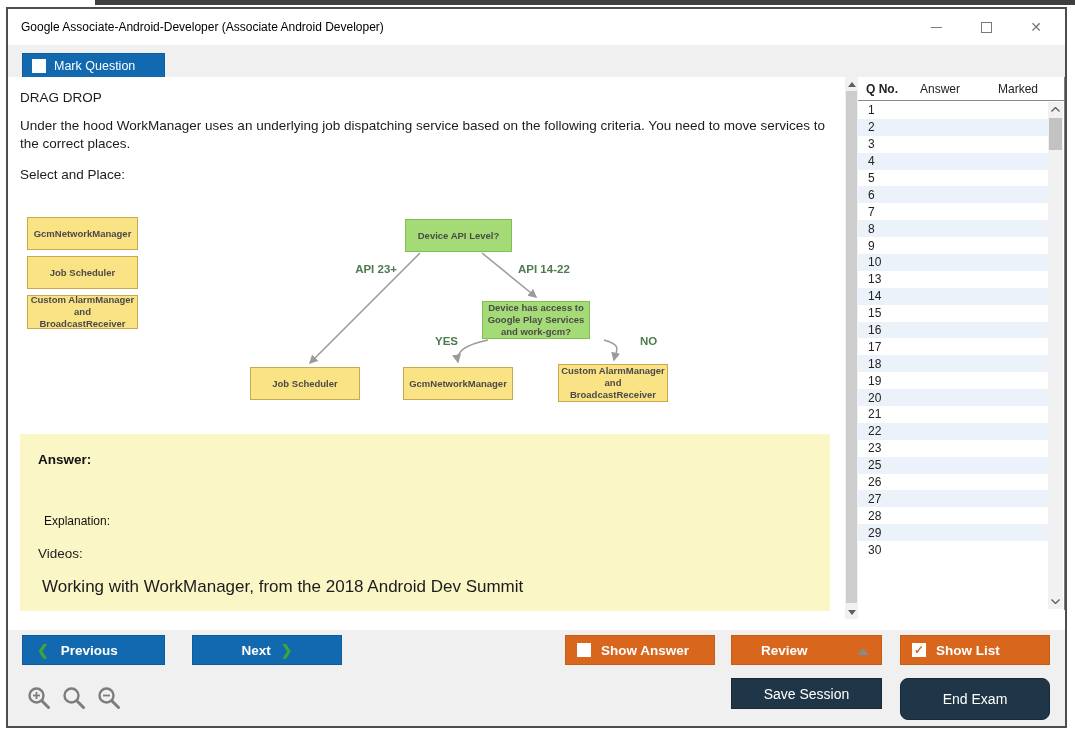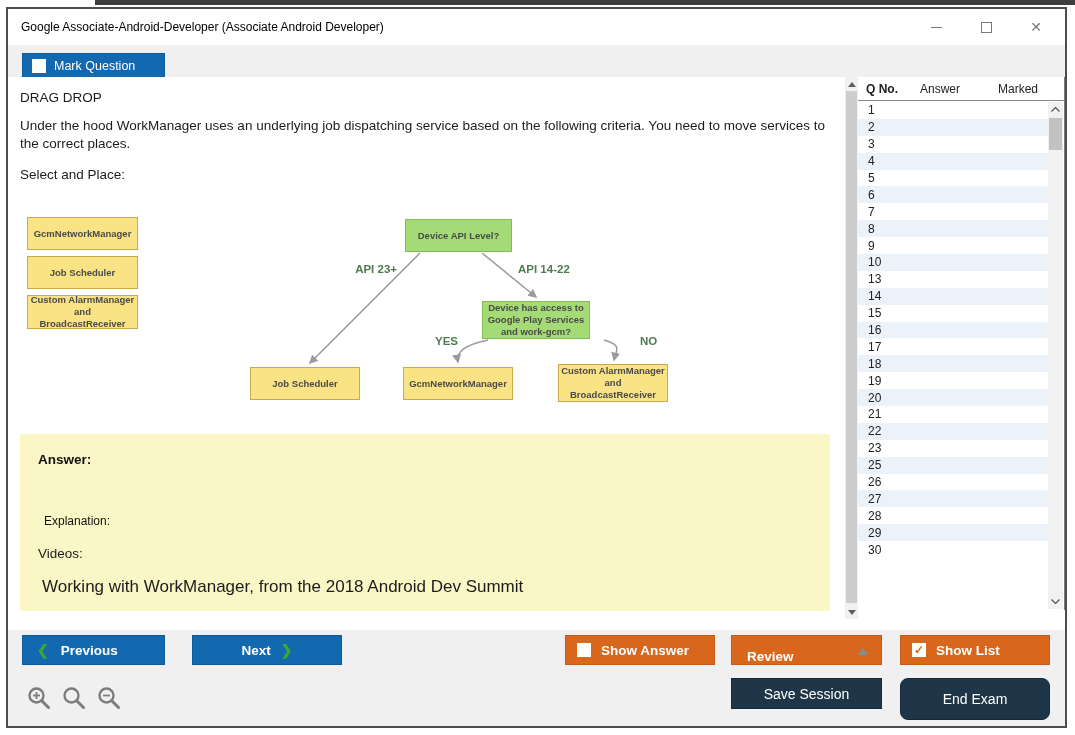--- a/index.html
+++ b/index.html
@@ -74,21 +74,21 @@
   .btn { position:absolute; height:30px; display:flex; align-items:center; cursor:pointer; color:#fff; font-size:13.5px; font-weight:bold; }
   .btn-blue { background:#1269b0; border:1px solid #0d5a9c; }
   .btn-orange { background:#d8671d; border:1px solid #c55d17; }
   .btn-navy { background:#1e3647; border:1px solid #16293a; justify-content:center; font-weight:normal; font-size:14px; }
   .chev { color:#3fa535; font-weight:bold; font-size:14px; }
   .btn .cb { width:14px; height:14px; background:#fff; display:flex; align-items:center; justify-content:center;
              font-size:12px; font-weight:bold; color:#d8671d; line-height:1; }
   .btn-prev { left:14px; top:5px; width:143px; padding-left:14px; gap:12px; }
   .btn-next { left:184px; top:5px; width:150px; justify-content:center; gap:10px; }
   .btn-show-answer { left:557px; top:5px; width:150px; padding-left:11px; gap:10px; }
-  .btn-review { left:723px; top:5px; width:151px; padding-left:15px;align-items:flex-end; }
+  .btn-review { left:723px; top:5px; width:151px; padding-left:29px; }
   .review-tri { position:absolute; right:12px; top:12px; width:0; height:0;
                 border-left:6px solid transparent; border-right:6px solid transparent; border-bottom:7px solid #8a8a8a; }
   .btn-show-list { left:892px; top:5px; width:150px; padding-left:11px; gap:10px; }
   .btn-save { left:723px; top:48px; width:151px; height:31px; }
   .btn-end { left:892px; top:48px; width:150px; height:42px;border-radius:8px; }
   .zoom-tools { position:absolute; left:18px; top:55px; display:flex; gap:9px; align-items:center; }
   .zoom-tools svg { display:block; cursor:pointer; }
 </style>
 </head>
 <body>

